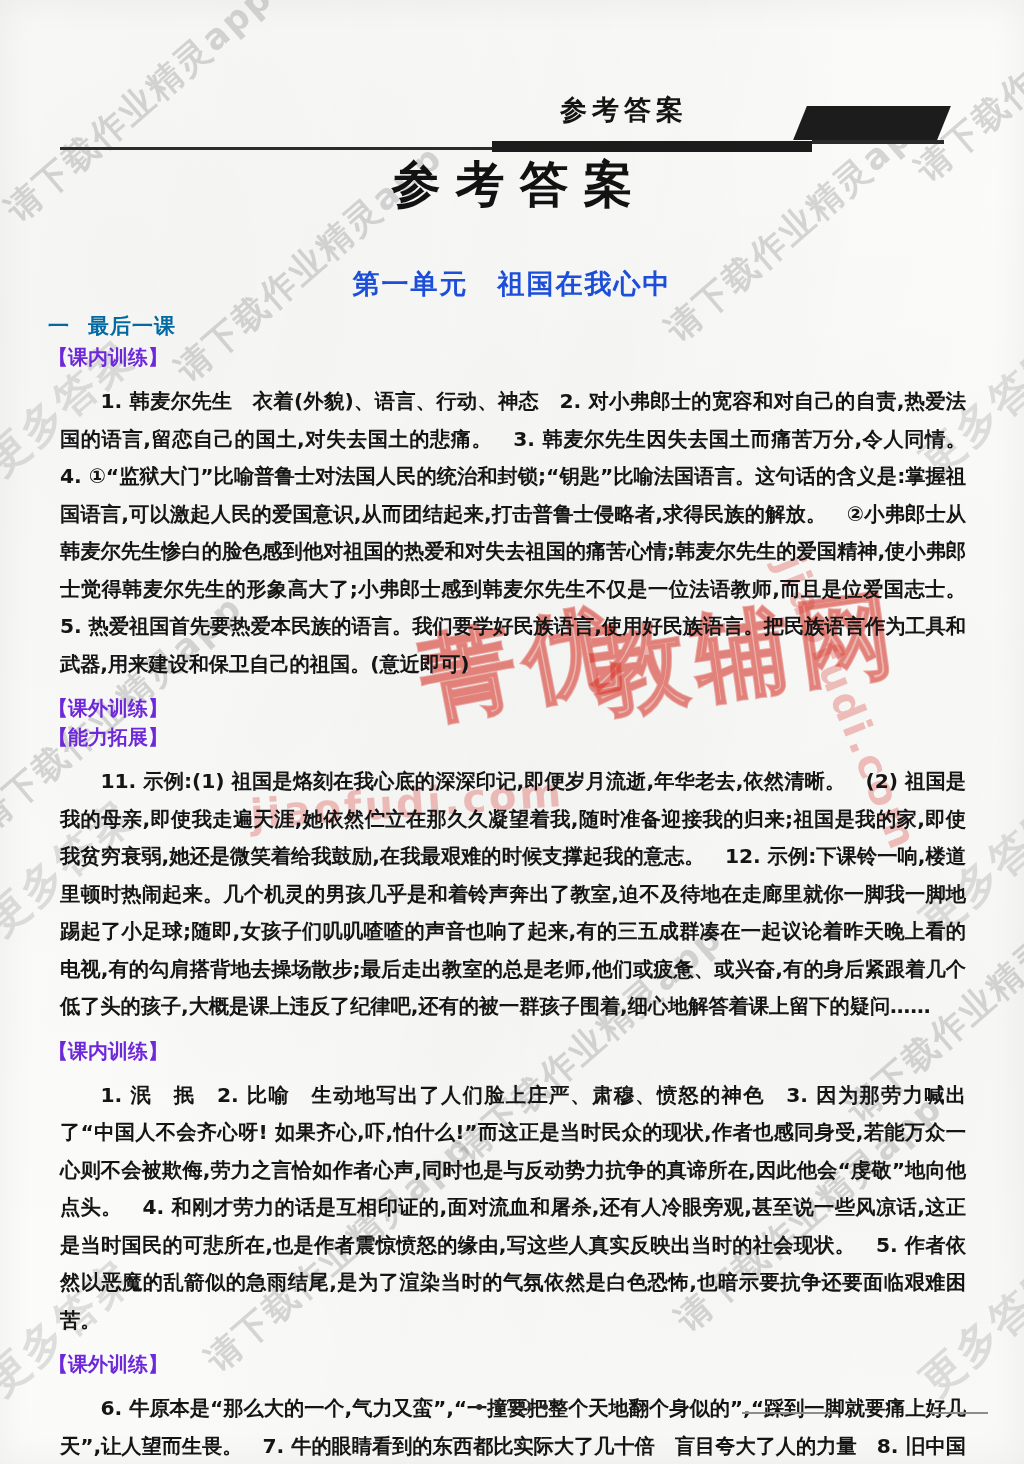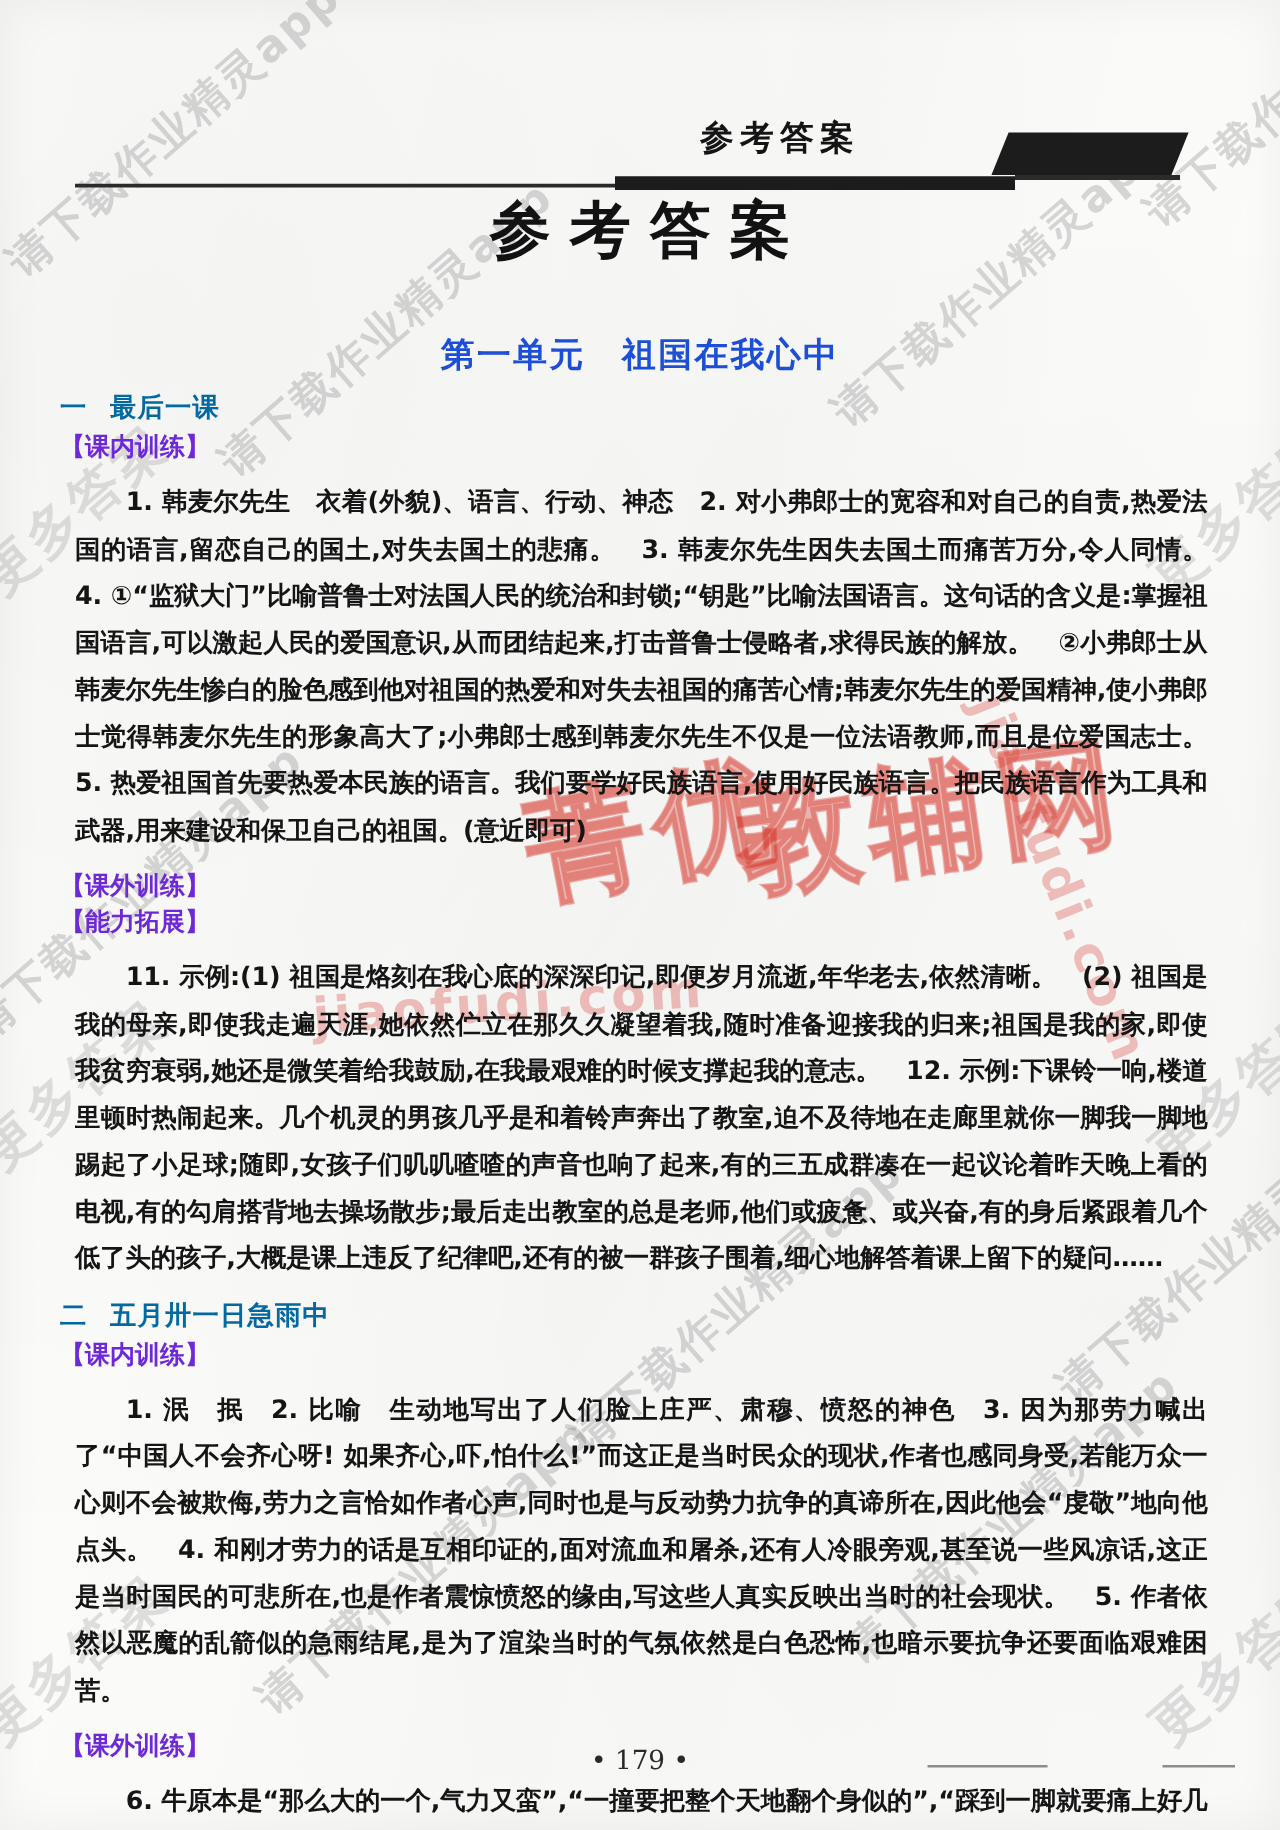--- a/index.html
+++ b/index.html
@@ -250,23 +250,20 @@
     </div>
 
     <div class="sec-head">【课内训练】</div>
     <p class="para">1. 韩麦尔先生　衣着(外貌)、语言、行动、神态　2. 对小弗郎士的宽容和对自己的自责,热爱法国的语言,留恋自己的国土,对失去国土的悲痛。　3. 韩麦尔先生因失去国土而痛苦万分,令人同情。　4. ①“监狱大门”比喻普鲁士对法国人民的统治和封锁;“钥匙”比喻法国语言。这句话的含义是:掌握祖国语言,可以激起人民的爱国意识,从而团结起来,打击普鲁士侵略者,求得民族的解放。　②小弗郎士从韩麦尔先生惨白的脸色感到他对祖国的热爱和对失去祖国的痛苦心情;韩麦尔先生的爱国精神,使小弗郎士觉得韩麦尔先生的形象高大了;小弗郎士感到韩麦尔先生不仅是一位法语教师,而且是位爱国志士。　5. 热爱祖国首先要热爱本民族的语言。我们要学好民族语言,使用好民族语言。把民族语言作为工具和武器,用来建设和保卫自己的祖国。(意近即可)</p>
 
     <div class="sec-head">【课外训练】</div>
 
     <div class="sec-head">【能力拓展】</div>
     <p class="para">11. 示例:(1) 祖国是烙刻在我心底的深深印记,即便岁月流逝,年华老去,依然清晰。　(2) 祖国是我的母亲,即使我走遍天涯,她依然伫立在那久久凝望着我,随时准备迎接我的归来;祖国是我的家,即使我贫穷衰弱,她还是微笑着给我鼓励,在我最艰难的时候支撑起我的意志。　12. 示例:下课铃一响,楼道里顿时热闹起来。几个机灵的男孩几乎是和着铃声奔出了教室,迫不及待地在走廊里就你一脚我一脚地踢起了小足球;随即,女孩子们叽叽喳喳的声音也响了起来,有的三五成群凑在一起议论着昨天晚上看的电视,有的勾肩搭背地去操场散步;最后走出教室的总是老师,他们或疲惫、或兴奋,有的身后紧跟着几个低了头的孩子,大概是课上违反了纪律吧,还有的被一群孩子围着,细心地解答着课上留下的疑问……</p>
 
-    <div class="lesson-head">
-      <span class="num">二</span><span>五月卅一日急雨中</span>
-    </div>
 
     <div class="sec-head">【课内训练】</div>
     <p class="para">1. 泯　抿　2. 比喻　生动地写出了人们脸上庄严、肃穆、愤怒的神色　3. 因为那劳力喊出了“中国人不会齐心呀! 如果齐心,吓,怕什么!”而这正是当时民众的现状,作者也感同身受,若能万众一心则不会被欺侮,劳力之言恰如作者心声,同时也是与反动势力抗争的真谛所在,因此他会“虔敬”地向他点头。　4. 和刚才劳力的话是互相印证的,面对流血和屠杀,还有人冷眼旁观,甚至说一些风凉话,这正是当时国民的可悲所在,也是作者震惊愤怒的缘由,写这些人真实反映出当时的社会现状。　5. 作者依然以恶魔的乱箭似的急雨结尾,是为了渲染当时的气氛依然是白色恐怖,也暗示要抗争还要面临艰难困苦。</p>
 
     <div class="sec-head">【课外训练】</div>
     <p class="para">6. 牛原本是“那么大的一个,气力又蛮”,“一撞要把整个天地翻个身似的”,“踩到一脚就要痛上好几天”,让人望而生畏。　7. 牛的眼睛看到的东西都比实际大了几十倍　盲目夸大了人的力量　8. 旧中国那些奴性十足、愚昧麻木的人们　9. D　10. 哀其不幸　怒其不争</p>
 
   </div>
 
   <div id="folio-left-rule"></div>

